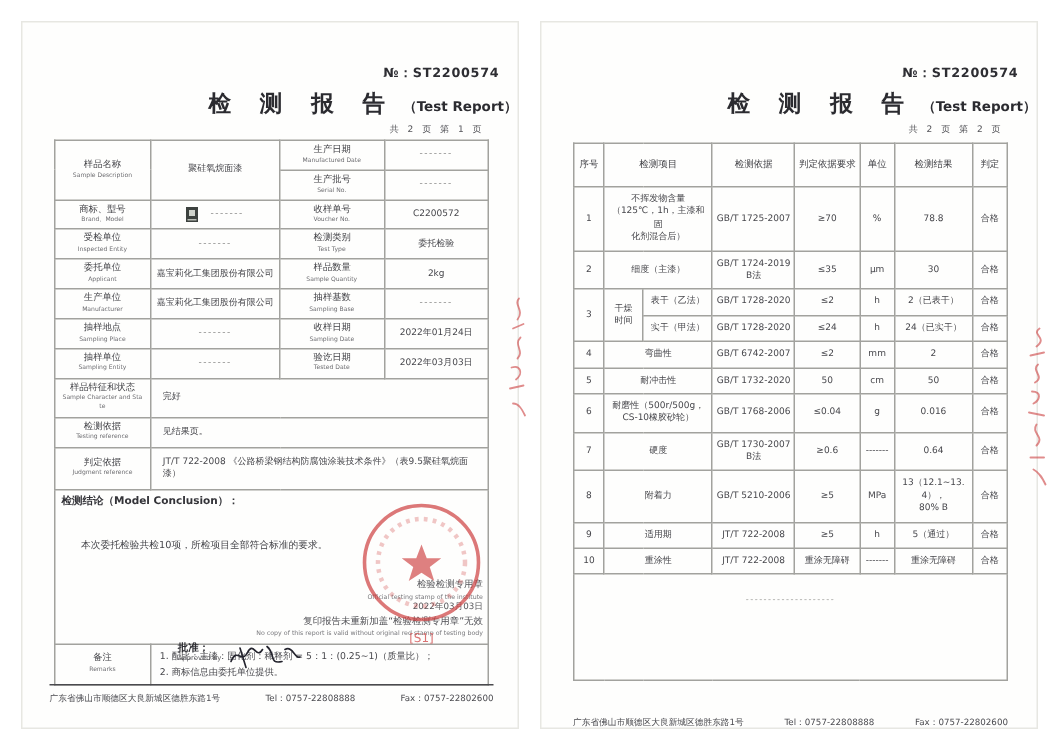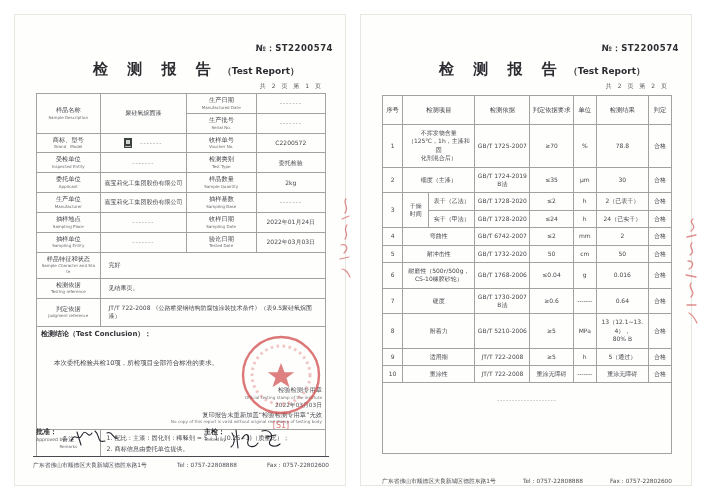--- a/index.html
+++ b/index.html
@@ -9,21 +9,21 @@
     font-family:"DejaVu Sans","Liberation Sans",sans-serif;
     color:#414146;
   }
   .page{
     position:absolute;top:14px;width:332px;height:472px;
     background:#fefefd;border:1px solid #e7e7e2;box-sizing:border-box;
   }
   #page-1{left:14px;}
   #page-2{left:360px;}
   .no-line{position:absolute;top:28px;right:12px;font-size:8.5px;font-weight:bold;color:#2e2e33;letter-spacing:.5px;text-align:center;}
-  .title-line{position:absolute;top:44px;left:16px;width:100%;text-align:center;white-space:nowrap;}
+  .title-line{position:absolute;top:44px;left:0;width:100%;text-align:right;white-space:nowrap;}
   .title-cn{font-size:15px;font-weight:bold;letter-spacing:7px;color:#2b2b30;}
   .title-en{font-size:9px;font-weight:bold;letter-spacing:0;color:#2b2b30;}
   .page-ind{position:absolute;top:67px;right:22px;font-size:6px;letter-spacing:2px;color:#55555a;}
   table{border-collapse:collapse;table-layout:fixed;width:100%;}
   td{border:1px solid #a2a29e;font-size:6px;text-align:center;vertical-align:middle;
      padding:2px 2px;color:#47474c;line-height:1.4;word-break:break-all;}
   .info-table{position:absolute;top:78px;left:21px;width:290px;}
   .results-table{position:absolute;top:80px;left:21px;width:290px;}
   .lbl-cn{display:block;font-size:6.2px;color:#3f3f44;}
   .lbl-en{display:block;font-size:4.4px;color:#6e6e72;transform:scale(.92);transform-origin:center;}
@@ -38,21 +38,21 @@
   .concl-head{font-size:7px;font-weight:bold;color:#333338;}
   .concl-body{font-size:6.5px;margin-top:20px;text-indent:13px;color:#45454a;}
   .stamp-lines{position:absolute;right:3px;bottom:3px;text-align:right;z-index:1;line-height:1.5;}
   .sl1{font-size:6.3px;color:#56565a;}
   .sl2{font-size:4.2px;color:#78787c;}
   .sl3{font-size:5.8px;color:#56565a;}
   .sl4{font-size:6.3px;color:#4d4d52;}
   .sl5{font-size:4.2px;color:#78787c;}
   .stamp-svg{position:absolute;right:-4px;top:2px;z-index:2;}
   .remarks-cell{text-align:left;font-size:6.2px;line-height:1.8;padding-left:6px;}
-  .sig-row{position:absolute;left:21px;width:248px;top:412px;display:flex;justify-content:space-between;align-items:flex-start;}
+  .sig-row{position:absolute;left:21px;width:248px;top:412px;display:flex;justify-content:center;align-items:flex-start;}
   .sig-item{display:flex;align-items:flex-start;gap:2px;}
   .sig-lbl-cn{font-size:7px;font-weight:bold;color:#2f2f34;display:block;}
   .sig-lbl-en{font-size:4.6px;color:#5a5a5e;display:block;}
   .footer-rule{position:absolute;left:18px;width:296px;top:441px;border-top:1.4px solid #4a4a4e;}
   .footer-line{position:absolute;left:18px;width:296px;top:446px;display:flex;justify-content:space-between;font-size:5.8px;color:#4b4b50;}
   .results-table td{padding:4px 2px;white-space:pre-line;}
   .results-table .hdr td{height:20px;font-size:6.3px;color:#3d3d42;}
   .tail-cell{height:62px;vertical-align:top;padding-top:4px;}
   .tail-mark{color:#9a9a98;font-size:5.5px;letter-spacing:1px;}
   .p2-footer{position:absolute;left:21px;width:290px;top:462px;display:flex;justify-content:space-between;font-size:5.8px;color:#4b4b50;}
@@ -189,21 +189,21 @@
     </tr>
     <tr style="height:28px;">
       <td>
             <span class="lbl-cn">判定依据</span>
             <span class="lbl-en">Judgment reference</span>
           </td>
       <td colspan="3" class="left-cell val" style="padding-left:8px;">JT/T 722-2008 《公路桥梁钢结构防腐蚀涂装技术条件》（表9.5聚硅氧烷面漆）</td>
     </tr>
     <tr>
       <td colspan="4" class="concl-cell">
-        <div class="concl-head">检测结论（Test Conclusion）：</div>
+        <div class="concl-head">检测结论（Model Conclusion）：</div>
         <div class="concl-body">本次委托检验共检10项，所检项目全部符合标准的要求。</div>
         <svg class="stamp-svg" width="100" height="104" viewBox="0 0 100 104">
           <circle cx="52" cy="46" r="38" fill="none" stroke="#cf4444" stroke-width="2.4" opacity="0.72"></circle>
           <circle cx="52" cy="46" r="29" fill="none" stroke="#cf4444" stroke-width="3" opacity="0.3" stroke-dasharray="2.5 3.5"></circle>
           <polygon points="52,34 55.5,43.2 65.2,43.2 57.5,49 60.5,58.3 52,52.8 43.5,58.3 46.5,49 38.8,43.2 48.5,43.2" fill="#cf4444" opacity="0.68"></polygon>
           <text x="52" y="99" text-anchor="middle" font-size="8" fill="#cf4444" opacity="0.75">[S1]</text>
         </svg>
         <div class="stamp-lines">
           <div class="sl1">检验检测专用章</div>
           <div class="sl2">Official testing stamp of the institute</div>
@@ -227,29 +227,20 @@
     </table>
 
   <div class="sig-row">
     <div class="sig-item">
       <span>
           <span class="sig-lbl-cn">批准：</span>
           <span class="sig-lbl-en">Approved by</span>
         </span>
       <svg width="52" height="22" viewBox="0 0 52 22">
         <path d="M4,14 C8,4 11,16 15,8 S21,13 25,6 M10,5 L14,18 M28,4 C34,9 29,16 38,14 M40,6 c5,-3 7,7 10,5" fill="none" stroke="#24242e" stroke-width="1.1" stroke-linecap="round"></path>
-      </svg>
-    </div>
-    <div class="sig-item">
-      <span>
-          <span class="sig-lbl-cn">主检：</span>
-          <span class="sig-lbl-en">Tested by</span>
-        </span>
-      <svg width="56" height="24" viewBox="0 0 56 24">
-        <path d="M4,6 c4,6 2,12 -1,14 M8,3 l2,18 M14,12 c4,-8 8,-4 6,2 c-2,6 6,8 10,2 M34,4 c8,-2 12,4 8,10 c-3,5 6,7 10,3 M38,10 l10,-2" fill="none" stroke="#24242e" stroke-width="1.1" stroke-linecap="round"></path>
       </svg>
     </div>
   </div>
 
   <div class="footer-rule"></div>
   <div class="footer-line">
     <span>广东省佛山市顺德区大良新城区德胜东路1号</span>
     <span>Tel：0757-22808888</span>
     <span>Fax：0757-22802600</span>
   </div>

